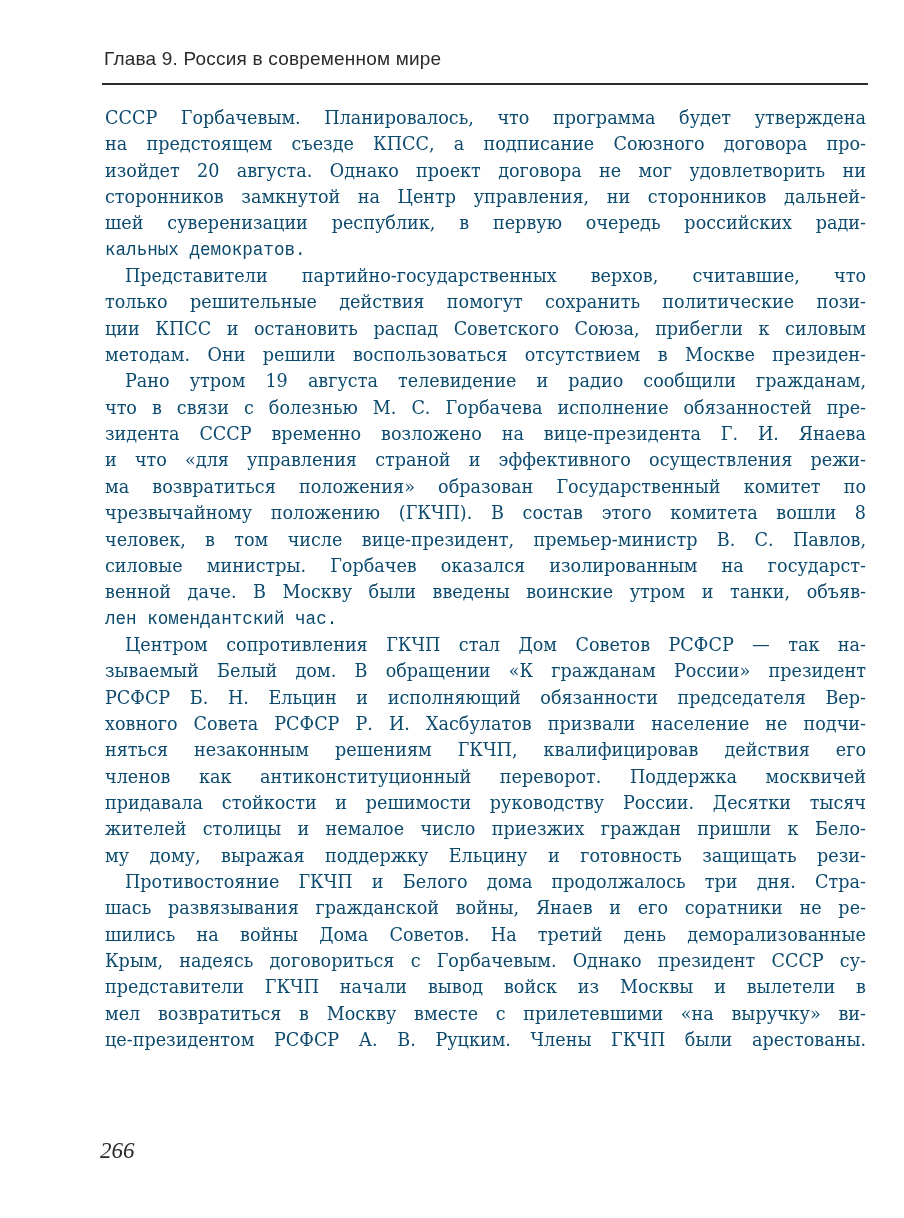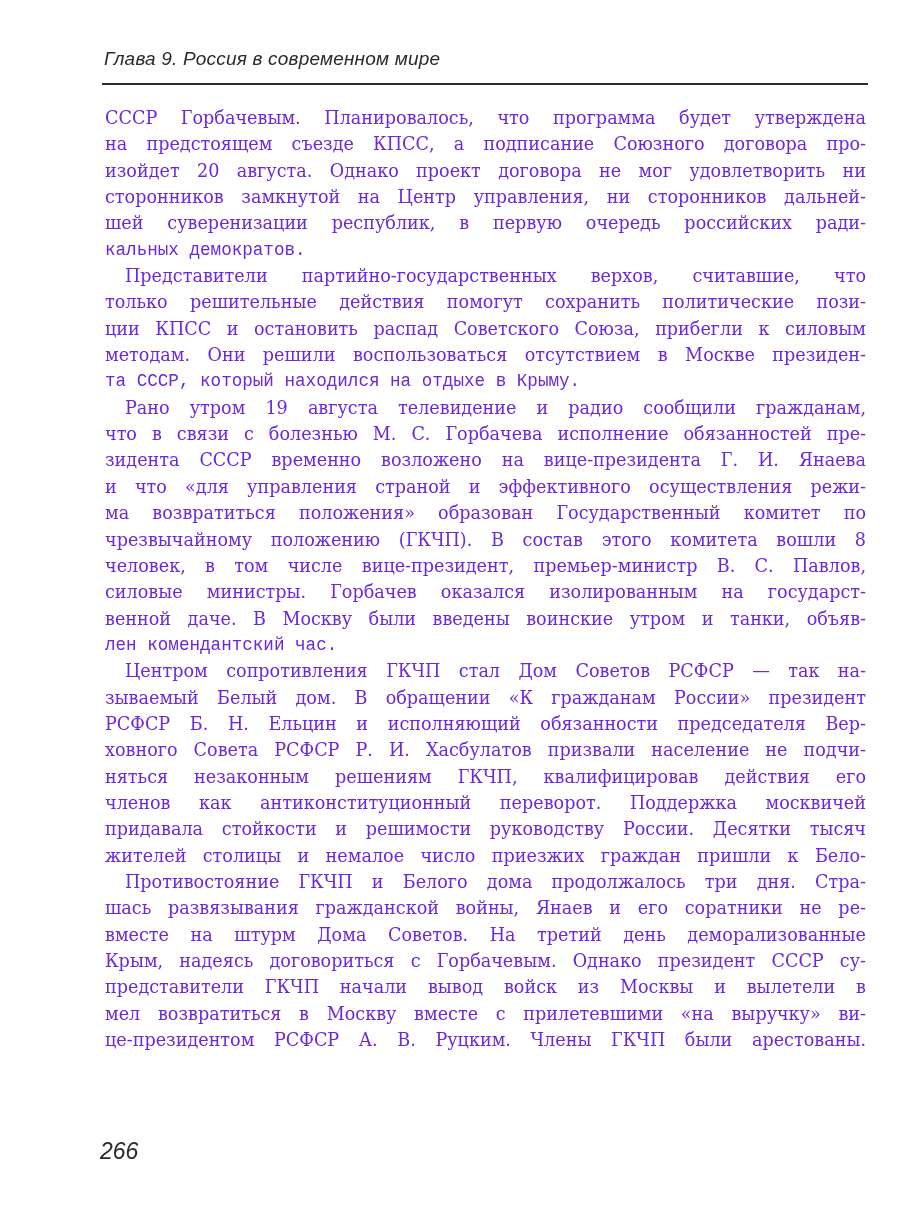--- a/index.html
+++ b/index.html
@@ -12,42 +12,41 @@
       height: 1218px;
       position: relative;
       overflow: hidden;
       color: #1e1e1e;
     }
     .running-head {
       position: absolute;
       left: 104px;
       top: 48px;
       font-family: "Liberation Sans", sans-serif;
-      font-style: italic;
       font-size: 19px;
       color: #2a2a2a;
       letter-spacing: 0.2px;
     }
     .head-rule {
       position: absolute;
       left: 102px;
       top: 83px;
       width: 766px;
       height: 2px;
       background: #2b2b2b;
     }
     .body-text {
       position: absolute;
       left: 105px;
       top: 105px;
       width: 761px;
       font-family: "DejaVu Serif", serif;
       font-size: 17.6px;
       line-height: 26.35px;
-      color: #6d28d9;
+      color: #0c4a6e;
     }
     .para {
       margin: 0;
     }
     .line {
       display: block;
       text-align: justify;
       text-align-last: justify;
       white-space: nowrap;
       height: 26.35px;
@@ -57,21 +56,21 @@
       text-align-last: left;
       font-family: Liberation Mono, monospace;
     }
     .line.indent {
       padding-left: 20px;
     }
     .page-number {
       position: absolute;
       left: 100px;
       top: 1138px;
-      font-family: Liberation Sans, sans-serif;
+      font-family: Liberation Serif, serif;
       font-style: italic;
       font-size: 23px;
       color: #2a2a2a;
     }
   </style>
 </head>
 <body>
 
 <div class="running-head">Глава 9. Россия в современном мире</div>
 <div class="head-rule"></div>
@@ -83,21 +82,20 @@
       <span class="line">изойдет 20 августа. Однако проект договора не мог удовлетворить ни</span>
       <span class="line">сторонников замкнутой на Центр управления, ни сторонников дальней-</span>
       <span class="line">шей суверенизации республик, в первую очередь российских ради-</span>
       <span class="line last">кальных демократов.</span>
     </div>
     <div class="para">
       <span class="line indent">Представители партийно-государственных верхов, считавшие, что</span>
       <span class="line">только решительные действия помогут сохранить политические пози-</span>
       <span class="line">ции КПСС и остановить распад Советского Союза, прибегли к силовым</span>
       <span class="line">методам. Они решили воспользоваться отсутствием в Москве президен-</span>
-      <span class="line last">та СССР, который находился на отдыхе в Крыму.</span>
     </div>
     <div class="para">
       <span class="line indent">Рано утром 19 августа телевидение и радио сообщили гражданам,</span>
       <span class="line">что в связи с болезнью М. С. Горбачева исполнение обязанностей пре-</span>
       <span class="line">зидента СССР временно возложено на вице-президента Г. И. Янаева</span>
       <span class="line">и что «для управления страной и эффективного осуществления режи-</span>
       <span class="line">ма возвратиться положения» образован Государственный комитет по</span>
       <span class="line">чрезвычайному положению (ГКЧП). В состав этого комитета вошли 8</span>
       <span class="line">человек, в том числе вице-президент, премьер-министр В. С. Павлов,</span>
       <span class="line">силовые министры. Горбачев оказался изолированным на государст-</span>
@@ -106,25 +104,26 @@
     </div>
     <div class="para">
       <span class="line indent">Центром сопротивления ГКЧП стал Дом Советов РСФСР — так на-</span>
       <span class="line">зываемый Белый дом. В обращении «К гражданам России» президент</span>
       <span class="line">РСФСР Б. Н. Ельцин и исполняющий обязанности председателя Вер-</span>
       <span class="line">ховного Совета РСФСР Р. И. Хасбулатов призвали население не подчи-</span>
       <span class="line">няться незаконным решениям ГКЧП, квалифицировав действия его</span>
       <span class="line">членов как антиконституционный переворот. Поддержка москвичей</span>
       <span class="line">придавала стойкости и решимости руководству России. Десятки тысяч</span>
       <span class="line">жителей столицы и немалое число приезжих граждан пришли к Бело-</span>
+      <span class="line">му дому, выражая поддержку Ельцину и готовность защищать рези-</span>
     </div>
     <div class="para">
       <span class="line indent">Противостояние ГКЧП и Белого дома продолжалось три дня. Стра-</span>
       <span class="line">шась развязывания гражданской войны, Янаев и его соратники не ре-</span>
-      <span class="line">вместе на штурм Дома Советов. На третий день деморализованные</span>
+      <span class="line">шились на войны Дома Советов. На третий день деморализованные</span>
       <span class="line">Крым, надеясь договориться с Горбачевым. Однако президент СССР су-</span>
       <span class="line">представители ГКЧП начали вывод войск из Москвы и вылетели в</span>
       <span class="line">мел возвратиться в Москву вместе с прилетевшими «на выручку» ви-</span>
       <span class="line">це-президентом РСФСР А. В. Руцким. Члены ГКЧП были арестованы.</span>
     </div>
   </div>
 
 <div class="page-number">266</div>
 
 </body></html>

